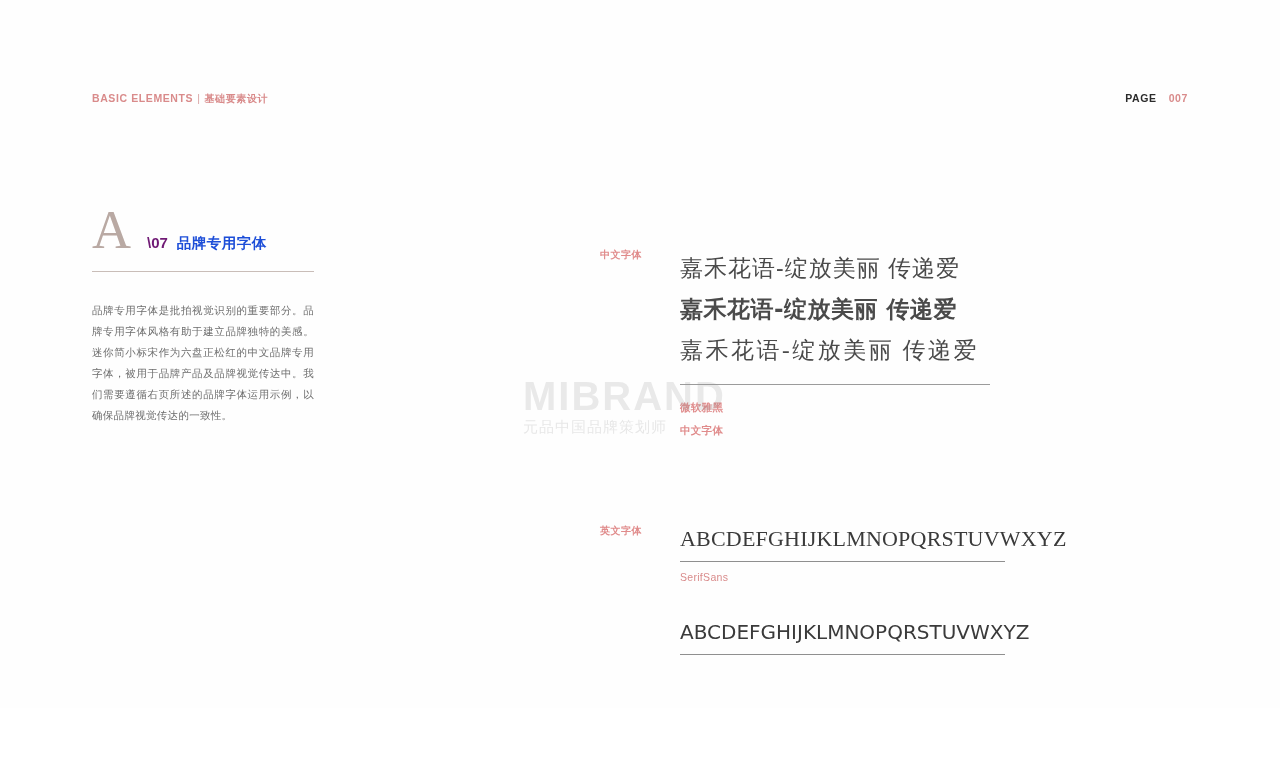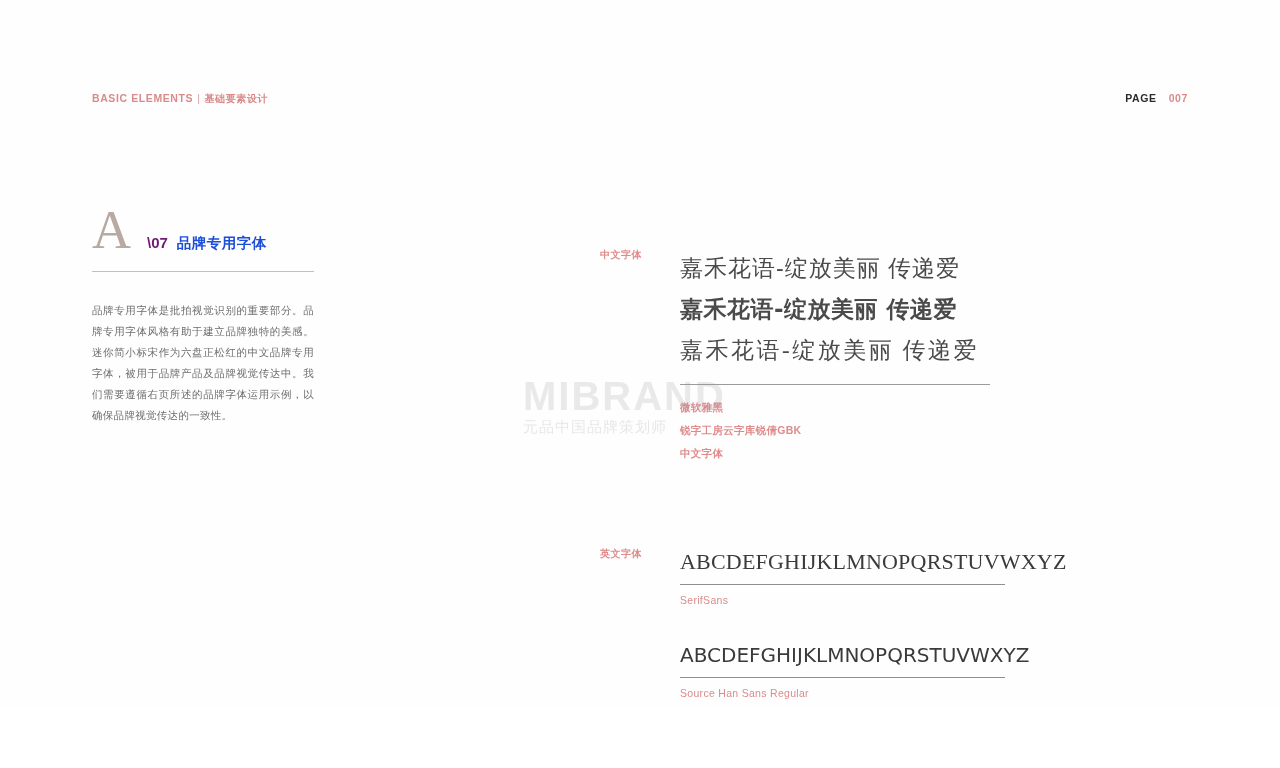--- a/index.html
+++ b/index.html
@@ -272,40 +272,38 @@
 
     <div class="section">
       <div class="section-label">中文字体</div>
       <div class="section-body">
         <div class="cn-line cn-line-1">嘉禾花语-绽放美丽 传递爱</div>
         <div class="cn-line cn-line-2">嘉禾花语-绽放美丽 传递爱</div>
         <div class="cn-line cn-line-3">嘉禾花语-绽放美丽 传递爱</div>
         <div class="rule-thin" style="width:310px;"></div>
         <div class="font-names">
           <div class="font-name">微软雅黑</div>
-          <div class="font-name">锐字工房云字库锐倩GBK</div>
           <div class="font-name">中文字体</div>
         </div>
       </div>
     </div>
 
     <div class="section en-section">
       <div class="section-label">英文字体</div>
       <div class="section-body">
 
         <div>
           <div class="en-serif">ABCDEFGHIJKLMNOPQRSTUVWXYZ</div>
           <div class="rule-en"></div>
           <div class="en-caption">SerifSans</div>
         </div>
 
         <div class="en-block-2">
           <div class="en-sans">ABCDEFGHIJKLMNOPQRSTUVWXYZ</div>
           <div class="rule-en"></div>
-          <div class="en-caption">Source Han Sans Regular</div>
         </div>
 
       </div>
     </div>
 
   </div>
 
   <div class="watermark">
     <div class="wm-main">MIBRAND</div>
     <div class="wm-sub">元品中国品牌策划师</div>

